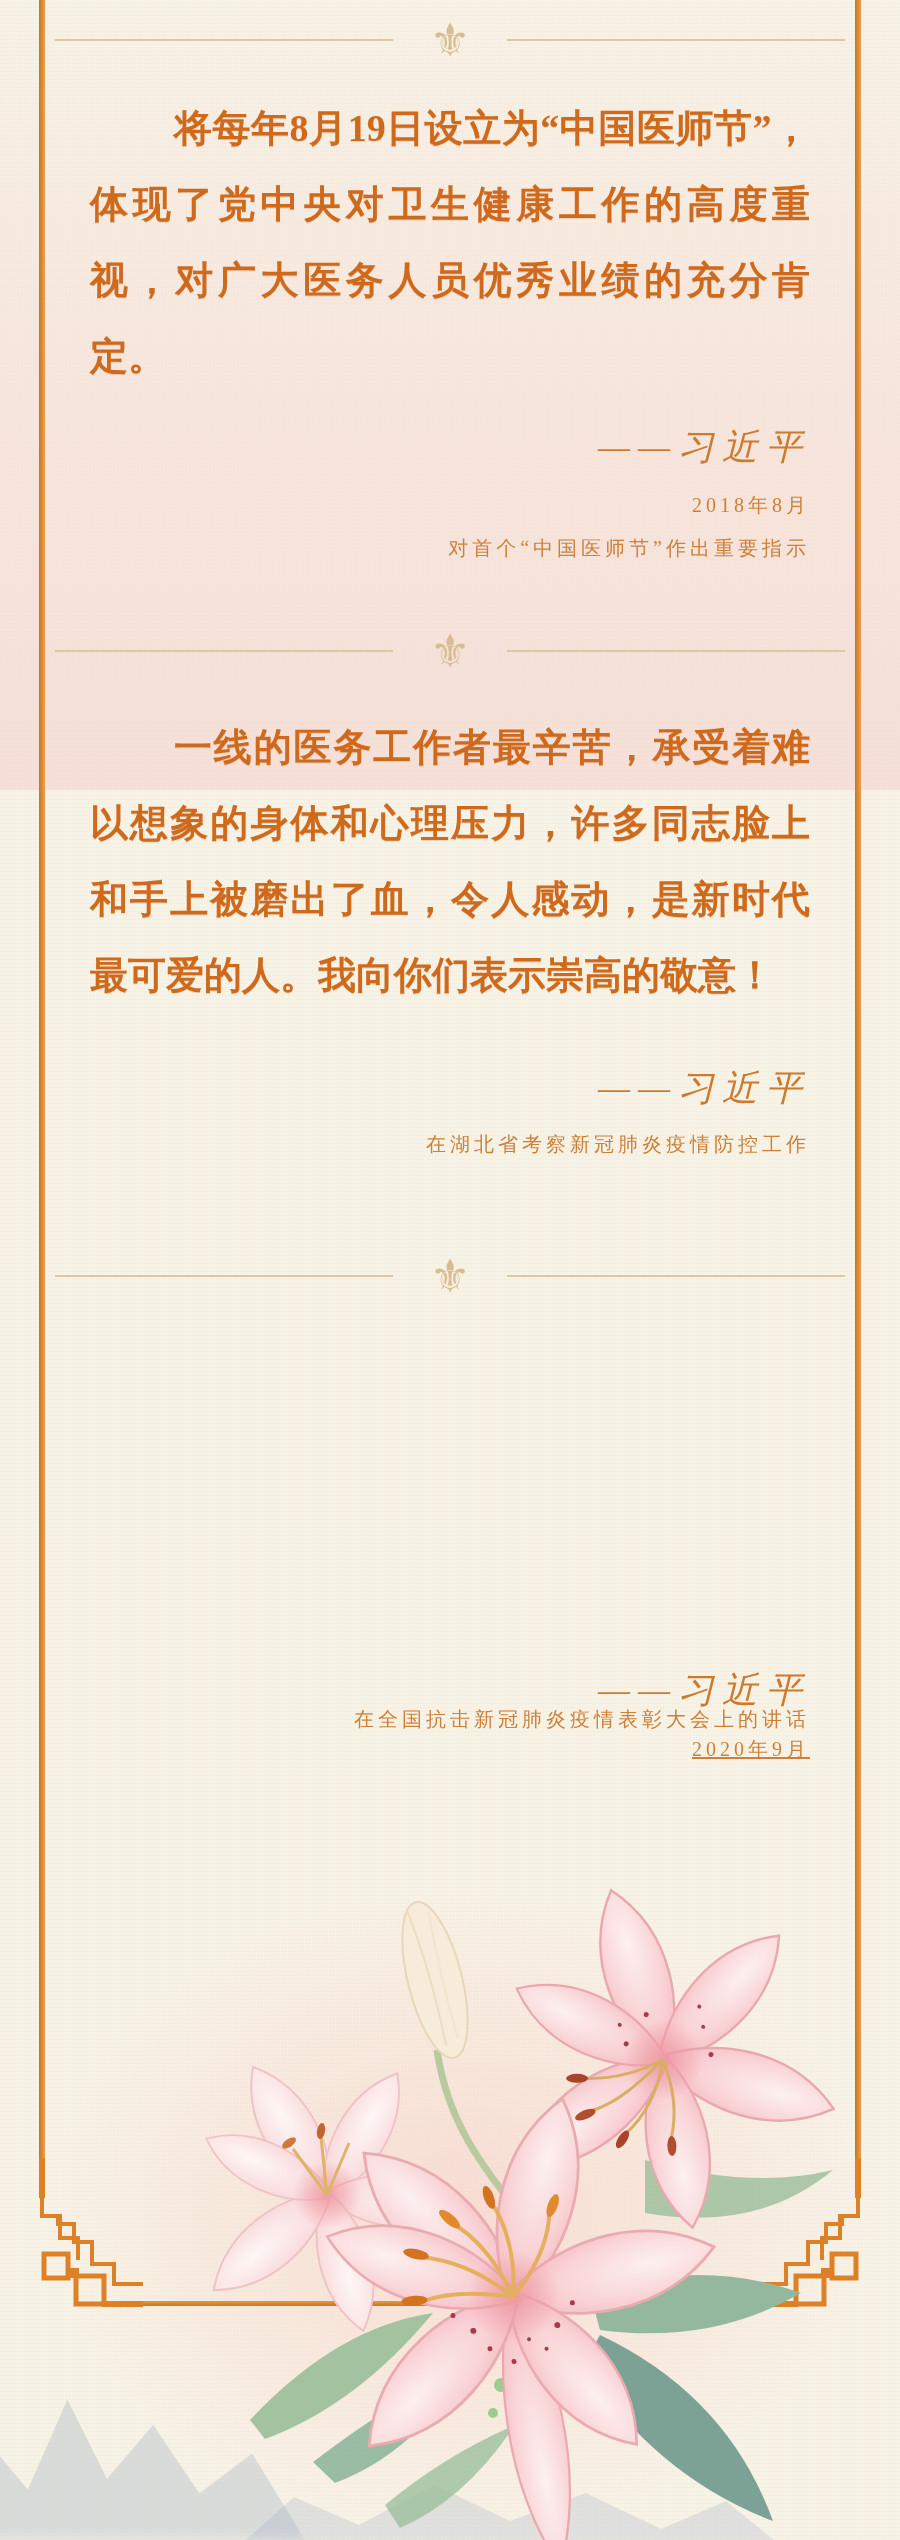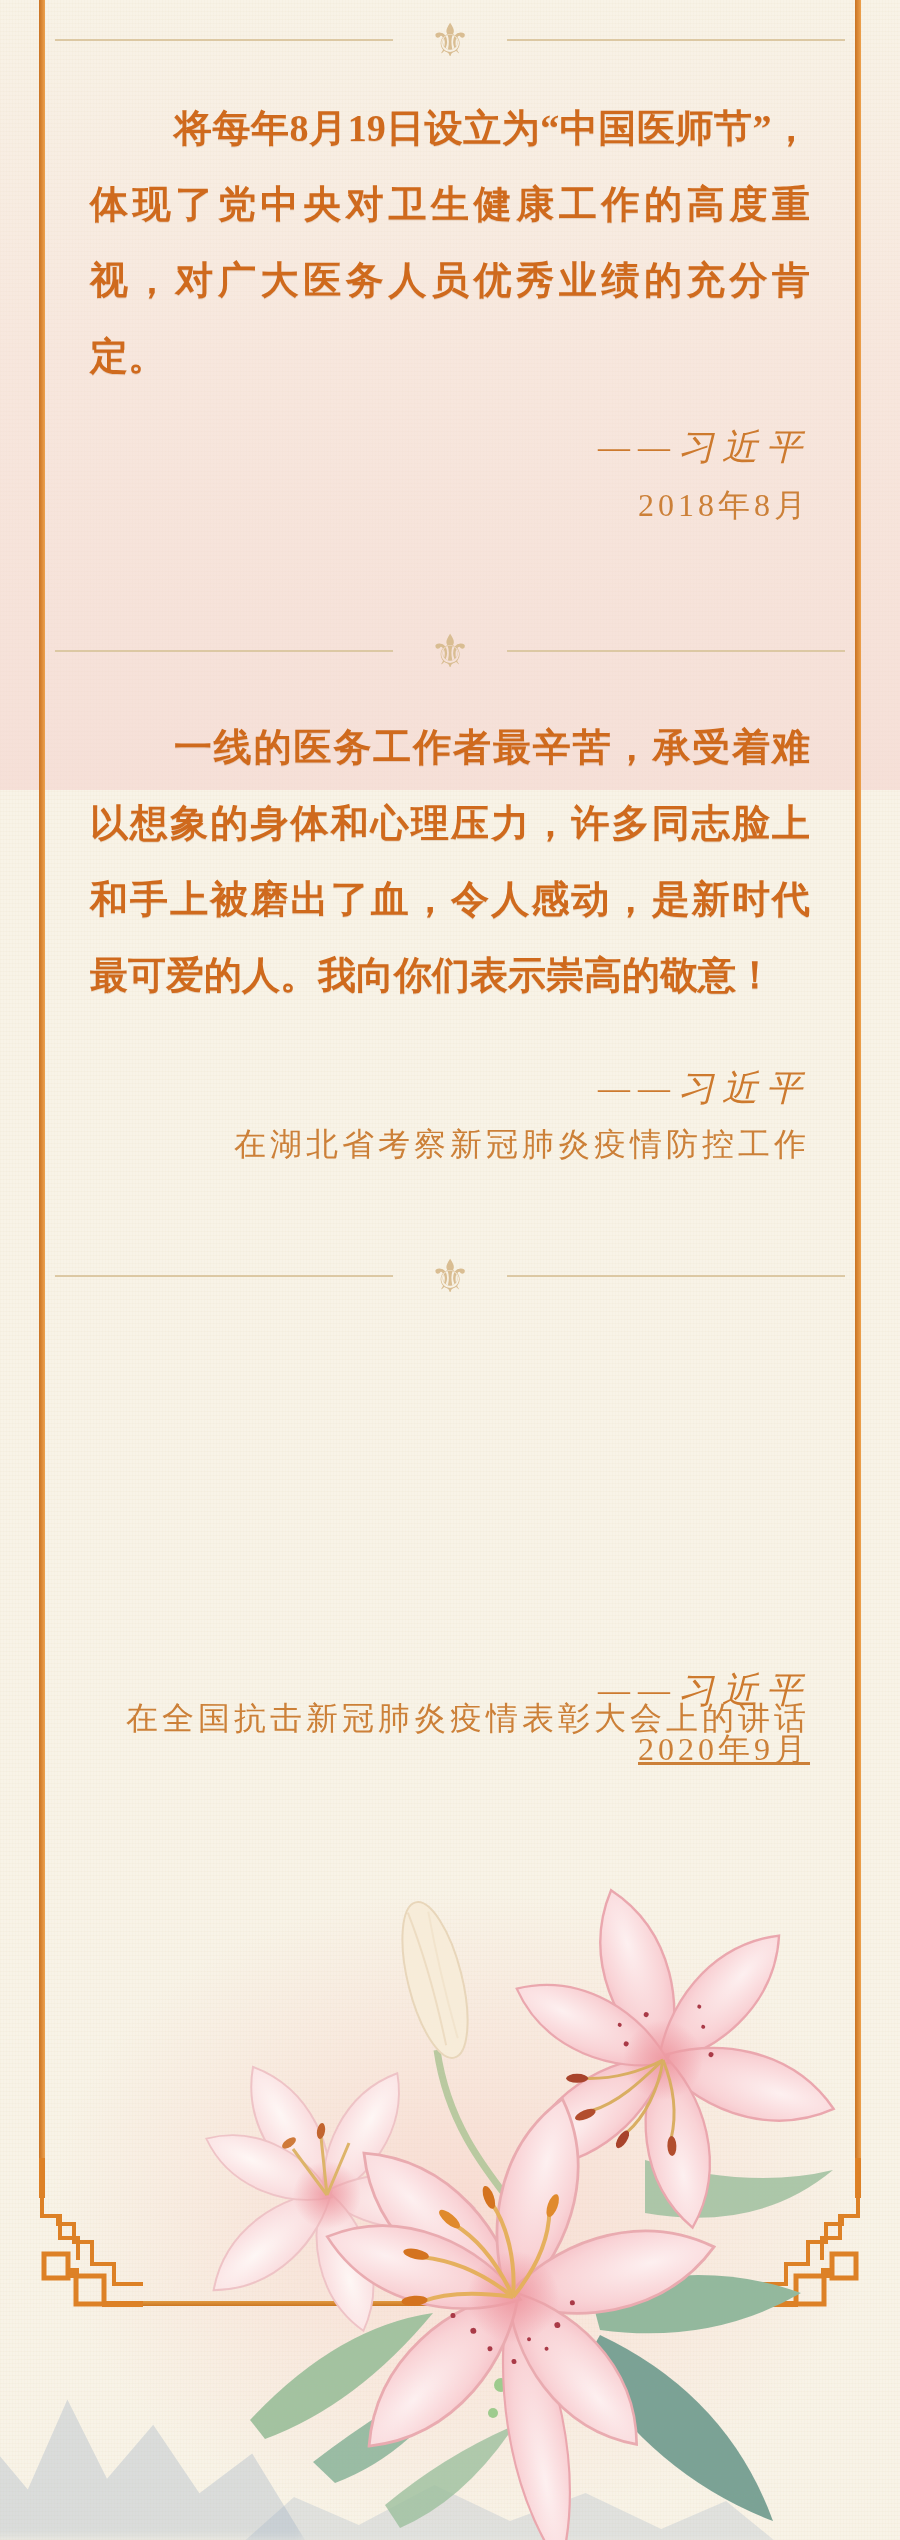--- a/index.html
+++ b/index.html
@@ -38,21 +38,21 @@
   .divider .fleur{font-family:"DejaVu Sans",sans-serif;font-size:46px;line-height:52px;
     color:#d9bd92;margin:0 36px;}
   .div1{top:14px;} .div2{top:625px;} .div3{top:1250px;}
   
   .quote{position:absolute;left:90px;width:720px;font-size:38px;line-height:76px;
     font-weight:700;color:#cf6a1d;text-align:justify;text-indent:84px;
     text-shadow:0 1px 0 rgba(150,70,10,.15);}
   .q1{top:90px;} .q2{top:709px;} .q3{top:1325px;}
   .attr{position:absolute;left:90px;width:720px;text-align:right;font-size:36px;
     line-height:44px;color:#cd7a2e;letter-spacing:8px;font-style:italic;}
-  .meta{position:absolute;left:90px;width:720px;text-align:right;font-size:32px;
+  .meta{position:absolute;left:90px;width:720px;text-align:right;font-size:20px;
     line-height:36px;color:#cc8038;letter-spacing:4px;}
   .a1{top:425px;} .m1{top:487px;} .c1{top:530px;}
   .a2{top:1066px;} .m2{top:1120px;} .c2{top:1126px;}
   .a3{top:1668px;} .m3{top:1731px;text-decoration:underline;} .c3{top:1703px;font-family:Liberation Mono, monospace;}
   
   .flower{position:absolute;left:85px;top:1865px;width:790px;height:675px;}
 </style>
 </head>
 <body>
 
@@ -91,20 +91,21 @@
   </svg>
 
   <div class="divider div1">
     <span class="dline"></span>
     <span class="fleur">⚜</span>
     <span class="dline"></span>
   </div>
   <div class="quote q1">将每年8月19日设立为“中国医师节”，体现了党中央对卫生健康工作的高度重视，对广大医务人员优秀业绩的充分肯定。</div>
   <div class="attr a1">——习近平</div>
   <div class="meta m1">2018年8月</div>
+  <div class="meta c1">对首个“中国医师节”作出重要指示</div>
 
   <div class="divider div2">
     <span class="dline"></span>
     <span class="fleur">⚜</span>
     <span class="dline"></span>
   </div>
   <div class="quote q2">一线的医务工作者最辛苦，承受着难以想象的身体和心理压力，许多同志脸上和手上被磨出了血，令人感动，是新时代最可爱的人。我向你们表示崇高的敬意！</div>
   <div class="attr a2">——习近平</div>
   <div class="meta c2">在湖北省考察新冠肺炎疫情防控工作</div>
 

